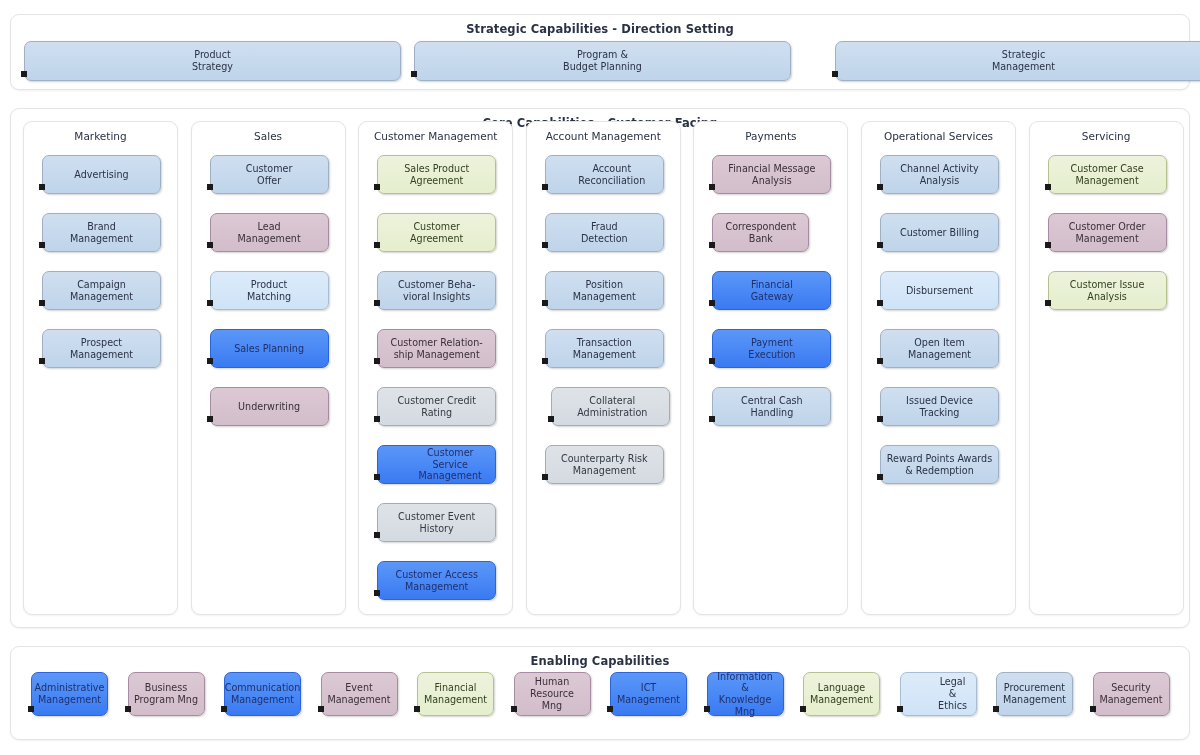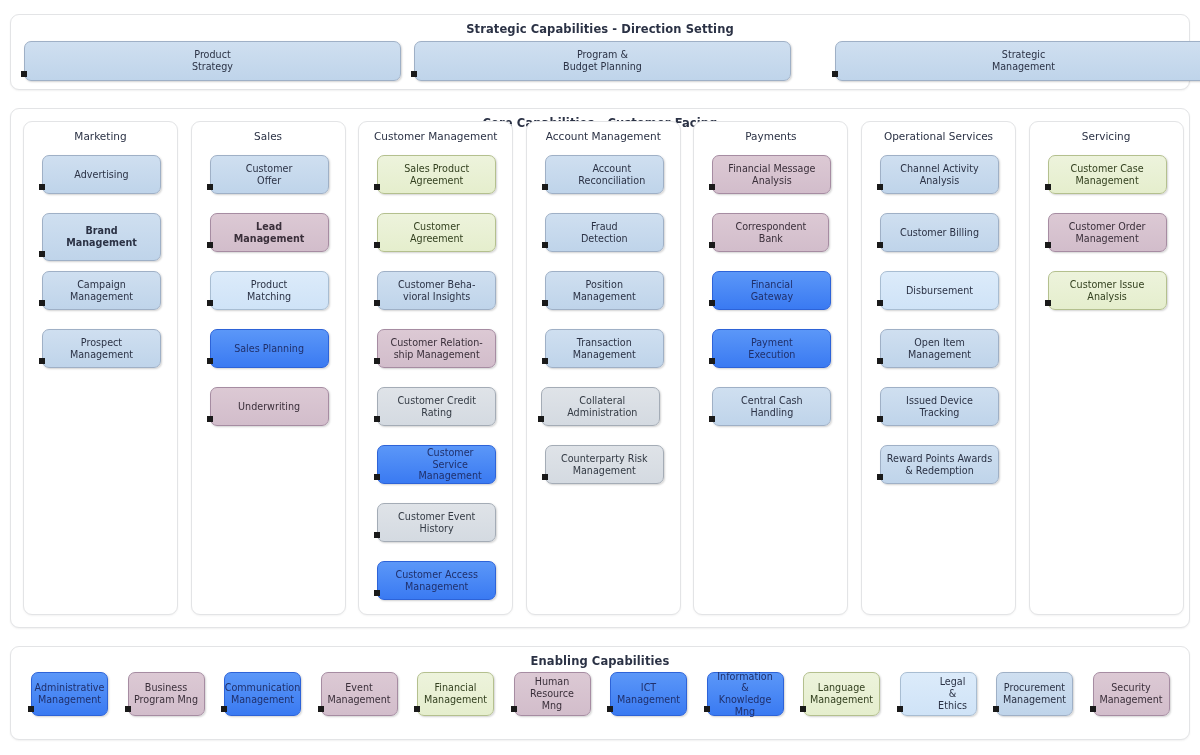--- a/index.html
+++ b/index.html
@@ -100,32 +100,32 @@
 Management</div>
       </div>
   </div>
 
   <div class="section" style="left:10px; top:108px; width:1180px; height:520px;">
     <div class="section-title">Core Capabilities - Customer Facing</div>
     <div id="core-columns">
         <div class="column" style="left: 12px; top: 12px; width: 155px; height: 494px;">
           <div class="column-title">Marketing</div>
           <div class="cap c-blue" style="left: 18px; top: 33px; width: 119px; height: 39px;">Advertising</div>
-          <div class="cap c-blue" style="left: 18px; top: 91px; width: 119px; height: 48px; font-weight: bold;">Brand
+          <div class="cap c-blue" style="left: 18px; top: 91px; width: 119px; height: 39px;">Brand
 Management</div>
           <div class="cap c-blue" style="left: 18px; top: 149px; width: 119px; height: 39px;">Campaign
 Management</div>
           <div class="cap c-blue" style="left: 18px; top: 207px; width: 119px; height: 39px;">Prospect
 Management</div>
         </div>
         <div class="column" style="left: 179.6px; top: 12px; width: 155px; height: 494px;">
           <div class="column-title">Sales</div>
           <div class="cap c-blue" style="left: 18px; top: 33px; width: 119px; height: 39px;">Customer
 Offer</div>
-          <div class="cap c-mauve" style="left: 18px; top: 91px; width: 119px; height: 39px; font-weight: bold;">Lead
+          <div class="cap c-mauve" style="left: 18px; top: 91px; width: 119px; height: 39px;">Lead
 Management</div>
           <div class="cap c-lblue" style="left: 18px; top: 149px; width: 119px; height: 39px;">Product
 Matching</div>
           <div class="cap c-vivid" style="left: 18px; top: 207px; width: 119px; height: 39px;">Sales Planning</div>
           <div class="cap c-mauve" style="left: 18px; top: 265px; width: 119px; height: 39px;">Underwriting</div>
         </div>
         <div class="column" style="left: 347.2px; top: 12px; width: 155px; height: 494px;">
           <div class="column-title">Customer Management</div>
           <div class="cap c-green" style="left: 18px; top: 33px; width: 119px; height: 39px;">Sales Product
 Agreement</div>
@@ -147,30 +147,30 @@
         <div class="column" style="left: 514.8px; top: 12px; width: 155px; height: 494px;">
           <div class="column-title">Account Management</div>
           <div class="cap c-blue" style="left: 18px; top: 33px; width: 119px; height: 39px; padding-left: 20px;">Account
 Reconciliation</div>
           <div class="cap c-blue" style="left: 18px; top: 91px; width: 119px; height: 39px;">Fraud
 Detection</div>
           <div class="cap c-blue" style="left: 18px; top: 149px; width: 119px; height: 39px;">Position
 Management</div>
           <div class="cap c-blue" style="left: 18px; top: 207px; width: 119px; height: 39px;">Transaction
 Management</div>
-          <div class="cap c-grey" style="left: 14px; top: 265px; width: 119px; height: 39px; padding-left: 9px;">Collateral
+          <div class="cap c-grey" style="left: 24px; top: 265px; width: 119px; height: 39px; padding-left: 9px;">Collateral
 Administration</div>
           <div class="cap c-grey" style="left: 18px; top: 323px; width: 119px; height: 39px;">Counterparty Risk
 Management</div>
         </div>
         <div class="column" style="left: 682.4px; top: 12px; width: 155px; height: 494px;">
           <div class="column-title">Payments</div>
           <div class="cap c-mauve" style="left: 18px; top: 33px; width: 119px; height: 39px;">Financial Message
 Analysis</div>
-          <div class="cap c-mauve" style="left: 18px; top: 91px; width: 117px; height: 39px;">Correspondent
+          <div class="cap c-mauve" style="left: 18px; top: 91px; width: 97px; height: 39px;">Correspondent
 Bank</div>
           <div class="cap c-vivid" style="left: 18px; top: 149px; width: 119px; height: 39px;">Financial
 Gateway</div>
           <div class="cap c-vivid" style="left: 18px; top: 207px; width: 119px; height: 39px;">Payment
 Execution</div>
           <div class="cap c-blue" style="left: 18px; top: 265px; width: 119px; height: 39px;">Central Cash
 Handling</div>
         </div>
         <div class="column" style="left: 850px; top: 12px; width: 155px; height: 494px;">
           <div class="column-title">Operational Services</div>

